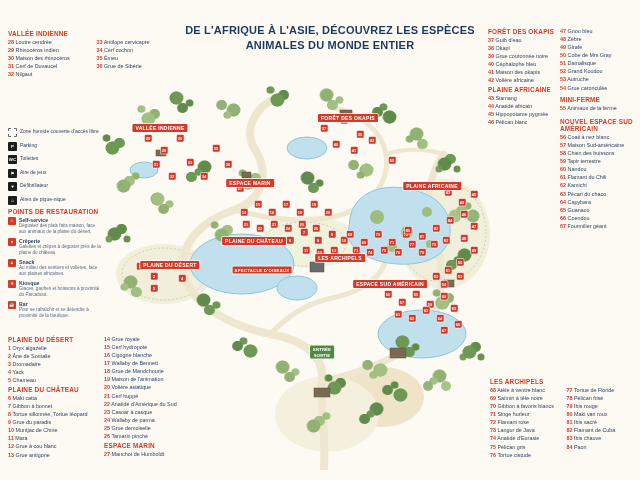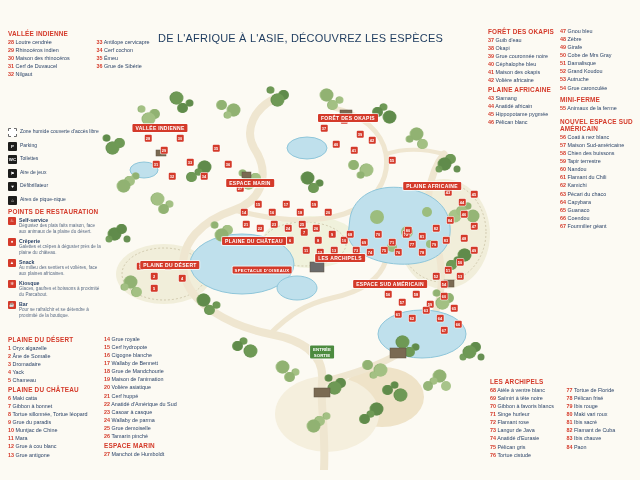--- a/index.html
+++ b/index.html
@@ -1,20 +1,20 @@
 <!DOCTYPE html>
 <html><head>
 <meta charset="utf-8">
 <style>
   *{box-sizing:border-box}
   html,body{margin:0;padding:0;width:640px;height:480px;overflow:hidden;
     background:#fcfaf3;font-family:"Liberation Sans",sans-serif;}
   .page{position:absolute;inset:0;}
-  .title{position:absolute;top:31px;left:158px;width:344px;text-align:left;
-    color:#1c3a5e;font-weight:normal;font-size:11px;line-height:1.35;letter-spacing:.2px;}
+  .title{position:absolute;top:23px;left:158px;width:344px;text-align:center;
+    color:#1c3a5e;font-weight:bold;font-size:11px;line-height:1.35;letter-spacing:.2px;}
   h2.red{color:#d43a2a;font-size:6.4px;font-weight:bold;margin:0 0 2px 0;letter-spacing:.2px;}
   .panel{position:absolute;}
   .cols{display:flex;gap:5px;}
   ul.animal-list{list-style:none;margin:0;padding:0;font-size:5.4px;line-height:1.2;color:#2c4468;}
   ul.animal-list li{margin:0 0 1.6px 0;}
   ul.animal-list .num{color:#d43a2a;font-weight:bold;}
   
   .p-vallee{left:8px;top:30px;width:172px;}
   .p-vallee ul{width:84px;}
   .p-legend{left:8px;top:128px;width:94px;}
@@ -53,20 +53,21 @@
     font-size:3.9px;font-weight:bold;display:flex;align-items:center;justify-content:center;
     transform:translate(-50%,-50%);border-radius:1px;box-shadow:0 0 0 .5px #fff;z-index:4;}
 </style>
 </head>
 <body>
 
 <div class="page">
 
   <div class="title">
     <div>DE L'AFRIQUE À L'ASIE, DÉCOUVREZ LES ESPÈCES</div>
+    <div>ANIMALES DU MONDE ENTIER</div>
   </div>
 
   <div class="map">
     <svg viewBox="0 0 400 418" width="400" height="418">
       <g>
         <ellipse cx="72" cy="222" rx="48" ry="30" fill="#f1eeda"></ellipse>
         <ellipse cx="352" cy="182" rx="46" ry="55" fill="#f1eeda"></ellipse>
         <ellipse cx="290" cy="345" rx="42" ry="30" fill="#efe3c8"></ellipse>
         <ellipse cx="235" cy="362" rx="52" ry="38" fill="#f5efdd"></ellipse>
         <ellipse cx="218" cy="190" rx="48" ry="26" fill="#f0f2dc"></ellipse>

